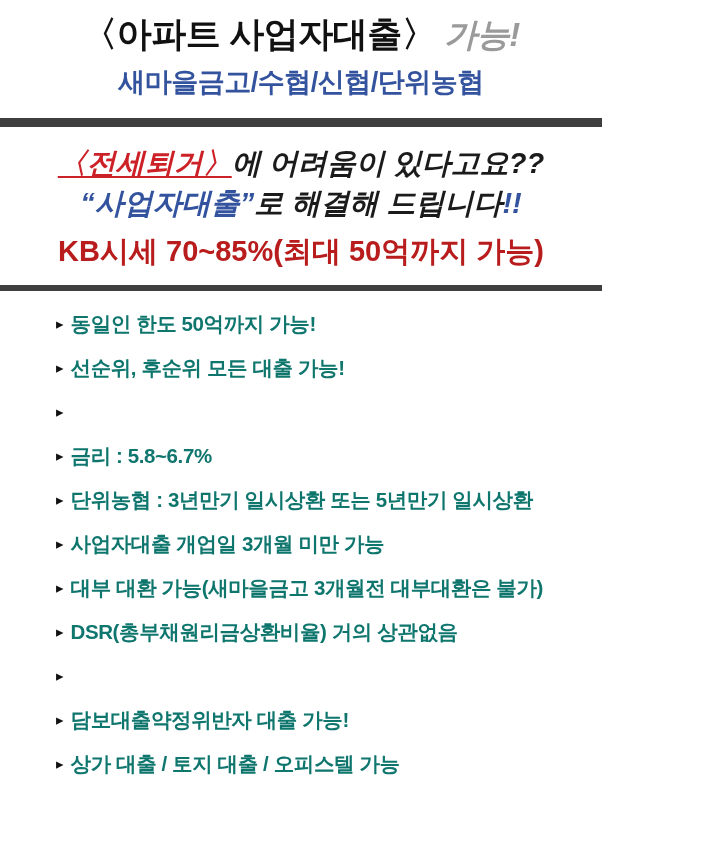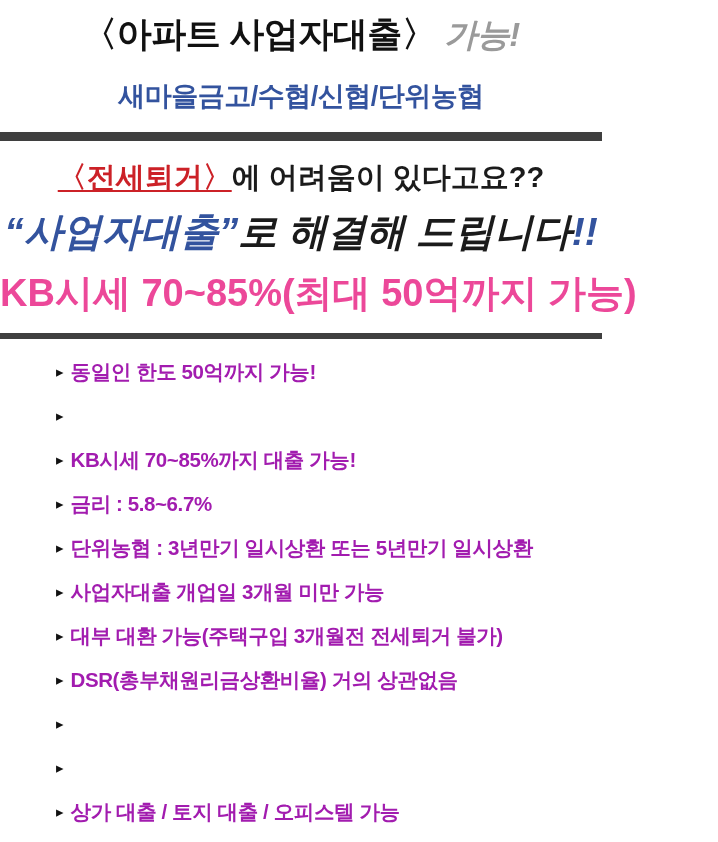--- a/index.html
+++ b/index.html
@@ -39,21 +39,21 @@
   .headline .main-title {
     color: #111111;
   }
   .headline .gray {
     color: #9a9a9a;
     font-style: italic;
     font-size: 33px;
     margin-left: 8px;
   }
   .subhead {
-    margin-top: 22px;
+    margin-top: 8px;
     font-size: 27px;
     font-weight: bold;
     color: #33539e;
     letter-spacing: -0.5px;
     white-space: nowrap;
   }
 
   .divider {
     height: 9px;
     background: #3f3f3f;
@@ -69,42 +69,42 @@
     padding: 16px 0 14px 0;
     text-align: center;
   }
   .pitch-line {
     line-height: 1.38;
     white-space: nowrap;
   }
   .pitch-1 {
     font-size: 29px;
     font-weight: bold;
+    font-style: italic;
     color: #1b1b1b;
   }
   .pitch-1 .red {
     color: #cc2127;
     text-decoration: underline;
     text-decoration-thickness: 2px;
     text-underline-offset: 3px;
   }
   .pitch-2 {
-    font-size: 39px;
+    font-size: 29px;
     font-weight: bold;
     font-style: italic;
     color: #33539e;
-    margin-top: 8px;
   }
   .pitch-2 .dark {
     color: #1b1b1b;
   }
   .pitch-3 {
-    font-size: 38px;
-    font-weight: bold;
-    color: #ec4899;
+    font-size: 29px;
+    font-weight: bold;
+    color: #b91c1c;
     margin-top: 8px;
   }
 
   
   .bullets {
     padding: 18px 0 0 0;
   }
   .bullet {
     display: flex;
     align-items: flex-start;
@@ -114,21 +114,21 @@
   .bullet .marker {
     color: #111111;
     font-size: 15px;
     line-height: 30px;
     margin-right: 7px;
     flex: 0 0 auto;
   }
   .bullet .text {
     font-size: 20.5px;
     font-weight: bold;
-    color: #a21caf;
+    color: #0f766e;
     letter-spacing: -0.4px;
     line-height: 30px;
     white-space: nowrap;
   }
 </style>
 </head>
 <body>
 
 <div class="poster">
 
@@ -155,58 +155,59 @@
 
   <div class="bullets">
 
     <div class="bullet">
       <span class="marker">▸</span>
       <span class="text">동일인 한도 50억까지 가능!</span>
     </div>
 
     <div class="bullet">
       <span class="marker">▸</span>
-    </div>
-
-    <div class="bullet">
-      <span class="marker">▸</span>
-      <span class="text">KB시세 70~85%까지 대출 가능!</span>
+      <span class="text">선순위, 후순위 모든 대출 가능!</span>
+    </div>
+
+    <div class="bullet">
+      <span class="marker">▸</span>
     </div>
 
     <div class="bullet">
       <span class="marker">▸</span>
       <span class="text">금리 : 5.8~6.7%</span>
     </div>
 
     <div class="bullet">
       <span class="marker">▸</span>
       <span class="text">단위농협 : 3년만기 일시상환 또는 5년만기 일시상환</span>
     </div>
 
     <div class="bullet">
       <span class="marker">▸</span>
       <span class="text">사업자대출 개업일 3개월 미만 가능</span>
     </div>
 
     <div class="bullet">
       <span class="marker">▸</span>
-      <span class="text">대부 대환 가능(주택구입 3개월전 전세퇴거 불가)</span>
+      <span class="text">대부 대환 가능(새마을금고 3개월전 대부대환은 불가)</span>
     </div>
 
     <div class="bullet">
       <span class="marker">▸</span>
       <span class="text">DSR(총부채원리금상환비율) 거의 상관없음</span>
     </div>
 
     <div class="bullet">
       <span class="marker">▸</span>
     </div>
 
     <div class="bullet">
       <span class="marker">▸</span>
+      <span class="text">담보대출약정위반자 대출 가능!</span>
     </div>
 
     <div class="bullet">
       <span class="marker">▸</span>
       <span class="text">상가 대출 / 토지 대출 / 오피스텔 가능</span>
     </div>
 
   </div>
 
 </div>

